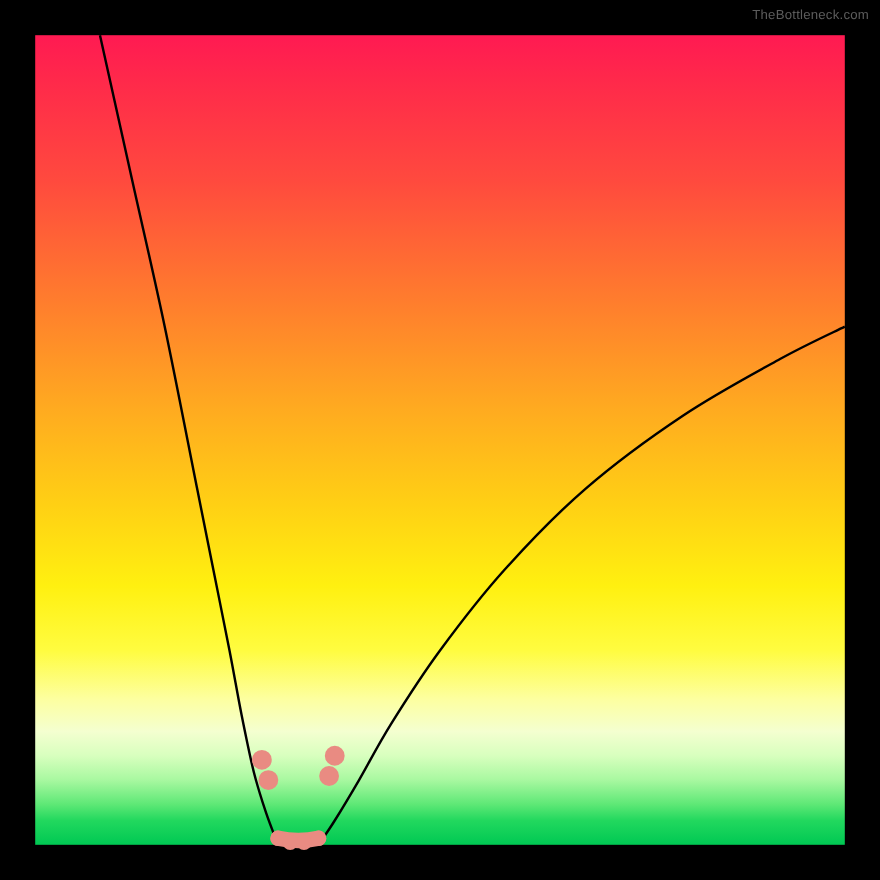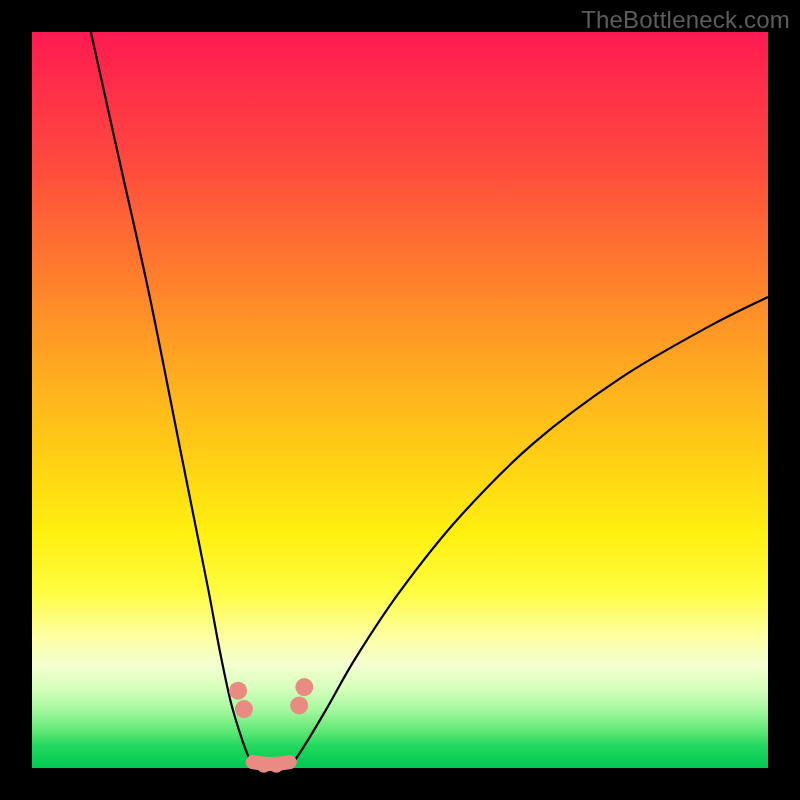--- a/index.html
+++ b/index.html
@@ -41,21 +41,21 @@
       #5ee876 95%,
       #22d85e 97%,
       #00c853 100%
     );
   }
   .watermark {
     position: absolute;
     top: 6px;
     right: 10px;
     color: #5d5d5d;
-    font-size: 24px;
+    font-size: 12px;
     letter-spacing: 0.2px;
     user-select: none;
   }
   svg.curve-layer {
     position: absolute;
     left: 0;
     top: 0;
     width: 736px;
     height: 736px;
     overflow: visible;

